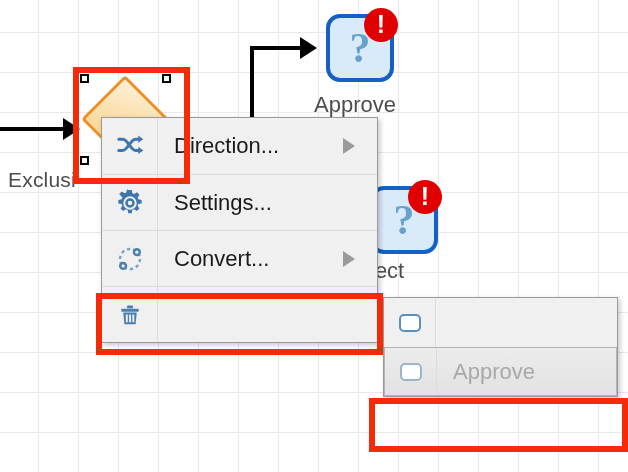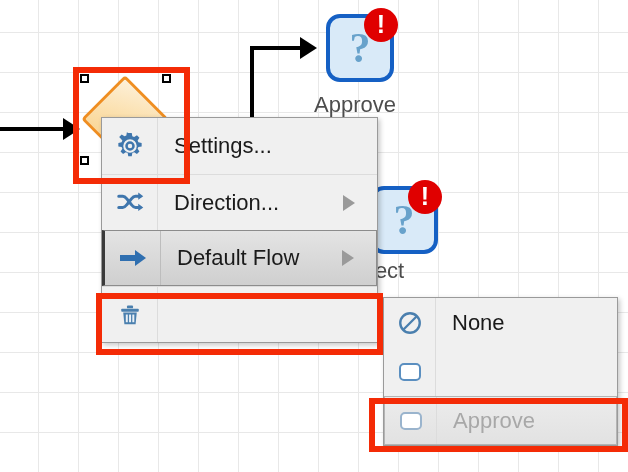--- a/index.html
+++ b/index.html
@@ -266,63 +266,74 @@
     <span class="err-badge">!</span>
   </div>
   <div class="task-label" style="left:370px; top:258px;">ject</div>
 
   <div id="gateway-wrap">
     <div id="gateway-diamond"></div>
     <div class="handle" style="left:-4px;  top:-4px;"></div>
     <div class="handle" style="left:78px;  top:-4px;"></div>
     <div class="handle" style="left:-4px; top:78px;"></div>
   </div>
+  <div id="gw-label">Exclusi</div>
 
   <div id="ctx-menu">
+
+    <div class="menu-item">
+      <span class="mi-icon">
+        <svg width="30" height="30" viewBox="0 0 24 24" aria-hidden="true">
+          <g stroke="#3f76ad" stroke-width="2.4" fill="none" stroke-linecap="round">
+            <path d="M3 6.5h3.2c1.4 0 2.2.8 3.3 2.2 1.4 1.8 2.2 2.8 3.6 4.6 1.1 1.4 1.9 2.2 3.3 2.2H20"></path>
+            <path d="M3 15.5h3.2c1.4 0 2.2-.8 3.3-2.2 1.4-1.8 2.2-2.8 3.6-4.6 1.1-1.4 1.9-2.2 3.3-2.2H20"></path>
+          </g>
+          <path fill="#3f76ad" d="M18.6 3.6 22.6 6.5l-4 2.9z"></path>
+          <path fill="#3f76ad" d="M18.6 12.6 22.6 15.5l-4 2.9z"></path>
+        </svg>
+      </span>
+      <span class="mi-label">Direction...</span>
+      <span class="mi-arrow">
+        <span class="tri-right"></span>
+      </span>
+    </div>
 
     <div class="menu-item">
       <span class="mi-icon">
         <svg width="30" height="30" viewBox="0 0 24 24" aria-hidden="true">
           <path fill="#3f76ad" d="M12 8.2a3.8 3.8 0 1 0 0 7.6 3.8 3.8 0 0 0 0-7.6zm0 5.6a1.8 1.8 0 1 1 0-3.6 1.8 1.8 0 0 1 0 3.6z"></path>
           <path fill="#3f76ad" d="M10.6 1.6h2.8l.45 2.6 1.5.62 2.2-1.45 2 2-1.45 2.2.62 1.5 2.6.45v2.8l-2.6.45-.62 1.5 1.45 2.2-2 2-2.2-1.45-1.5.62-.45 2.6h-2.8l-.45-2.6-1.5-.62-2.2 1.45-2-2 1.45-2.2-.62-1.5-2.6-.45v-2.8l2.6-.45.62-1.5L3.35 4.77l2-2 2.2 1.45 1.5-.62.45-2.6zM12 6.6A5.4 5.4 0 1 0 12 17.4 5.4 5.4 0 0 0 12 6.6z"></path>
         </svg>
       </span>
       <span class="mi-label">Settings...</span>
       <span class="mi-arrow"></span>
     </div>
 
     <div class="menu-item">
       <span class="mi-icon">
         <svg width="30" height="30" viewBox="0 0 24 24" aria-hidden="true">
-          <g stroke="#3f76ad" stroke-width="2.4" fill="none" stroke-linecap="round">
-            <path d="M3 6.5h3.2c1.4 0 2.2.8 3.3 2.2 1.4 1.8 2.2 2.8 3.6 4.6 1.1 1.4 1.9 2.2 3.3 2.2H20"></path>
-            <path d="M3 15.5h3.2c1.4 0 2.2-.8 3.3-2.2 1.4-1.8 2.2-2.8 3.6-4.6 1.1-1.4 1.9-2.2 3.3-2.2H20"></path>
-          </g>
-          <path fill="#3f76ad" d="M18.6 3.6 22.6 6.5l-4 2.9z"></path>
-          <path fill="#3f76ad" d="M18.6 12.6 22.6 15.5l-4 2.9z"></path>
+          <g stroke="#7ba2c9" stroke-width="1.9" fill="none" stroke-dasharray="2.6 2.4">
+            <circle cx="12" cy="12" r="8"></circle>
+          </g>
+          <g fill="#4a7fae">
+            <circle cx="17.5" cy="6.5" r="3.3"></circle>
+            <circle cx="6.5" cy="17.5" r="3.3"></circle>
+          </g>
+          <g fill="#f0f0f0">
+            <circle cx="17.5" cy="6.5" r="1.3"></circle>
+            <circle cx="6.5" cy="17.5" r="1.3"></circle>
+          </g>
         </svg>
       </span>
-      <span class="mi-label">Direction...</span>
+      <span class="mi-label">Convert...</span>
       <span class="mi-arrow">
         <span class="tri-right"></span>
       </span>
     </div>
 
-
-    <div class="menu-item selected">
-      <span class="mi-icon">
-        <svg width="30" height="26" viewBox="0 0 30 26" aria-hidden="true">
-          <path fill="#2f6fb0" d="M2 10h15V5l11 8-11 8v-5H2z"></path>
-        </svg>
-      </span>
-      <span class="mi-label">Default Flow</span>
-      <span class="mi-arrow">
-        <span class="tri-right"></span>
-      </span>
-    </div>
 
     <div class="menu-item">
       <span class="mi-icon">
         <svg width="28" height="28" viewBox="0 0 24 24" aria-hidden="true">
           <rect x="4.5" y="6.6" width="15" height="2.6" rx="0.7" fill="#4a7fae"></rect>
           <rect x="9.4" y="3.9" width="5.2" height="2.4" rx="0.8" fill="#4a7fae"></rect>
           <path fill="#4a7fae" d="M6.2 9.9h11.6l-1 10.1H7.2z"></path>
           <g fill="#eaf0f6">
             <rect x="8.4" y="11.6" width="1.7" height="6.6"></rect>
             <rect x="11.2" y="11.6" width="1.7" height="6.6"></rect>
@@ -330,29 +341,20 @@
           </g>
         </svg>
       </span>
       <span class="mi-arrow"></span>
     </div>
 
   </div>
 
   <div id="sub-menu">
 
-    <div class="sub-item">
-      <span class="si-icon">
-        <svg width="26" height="26" viewBox="0 0 24 24" aria-hidden="true">
-          <circle cx="12" cy="12" r="9" fill="none" stroke="#4a7fae" stroke-width="2.2"></circle>
-          <line x1="6" y1="18" x2="18" y2="6" stroke="#4a7fae" stroke-width="2.2"></line>
-        </svg>
-      </span>
-      <span class="si-label">None</span>
-    </div>
 
     <div class="sub-item">
       <span class="si-icon">
         <span class="ico-sq"></span>
       </span>
     </div>
 
     <div class="sub-item disabled">
       <span class="si-icon">
         <span class="ico-sq" style="border-color:#9ab4cd;"></span>

